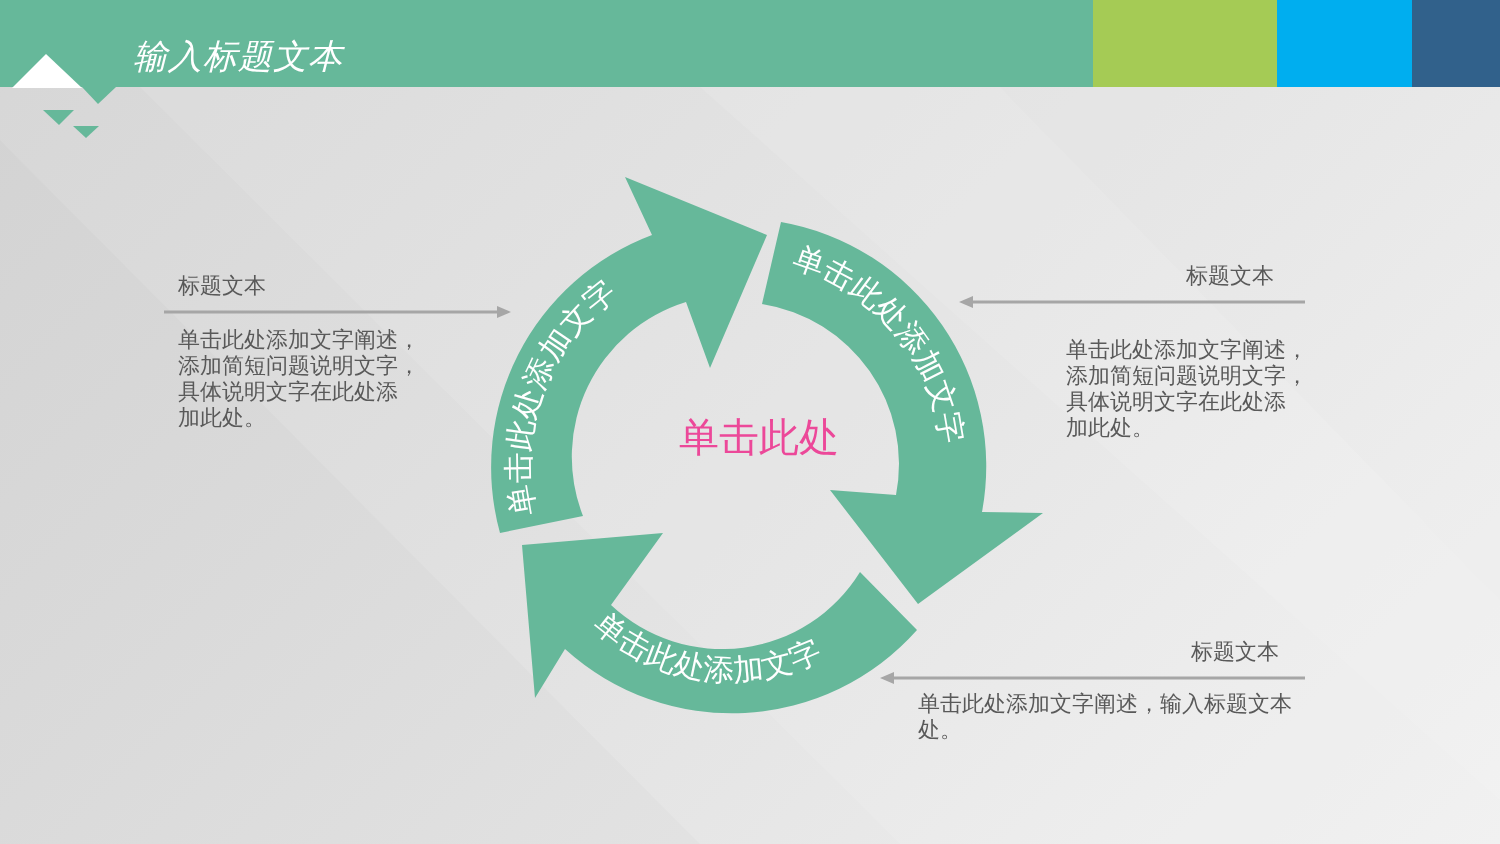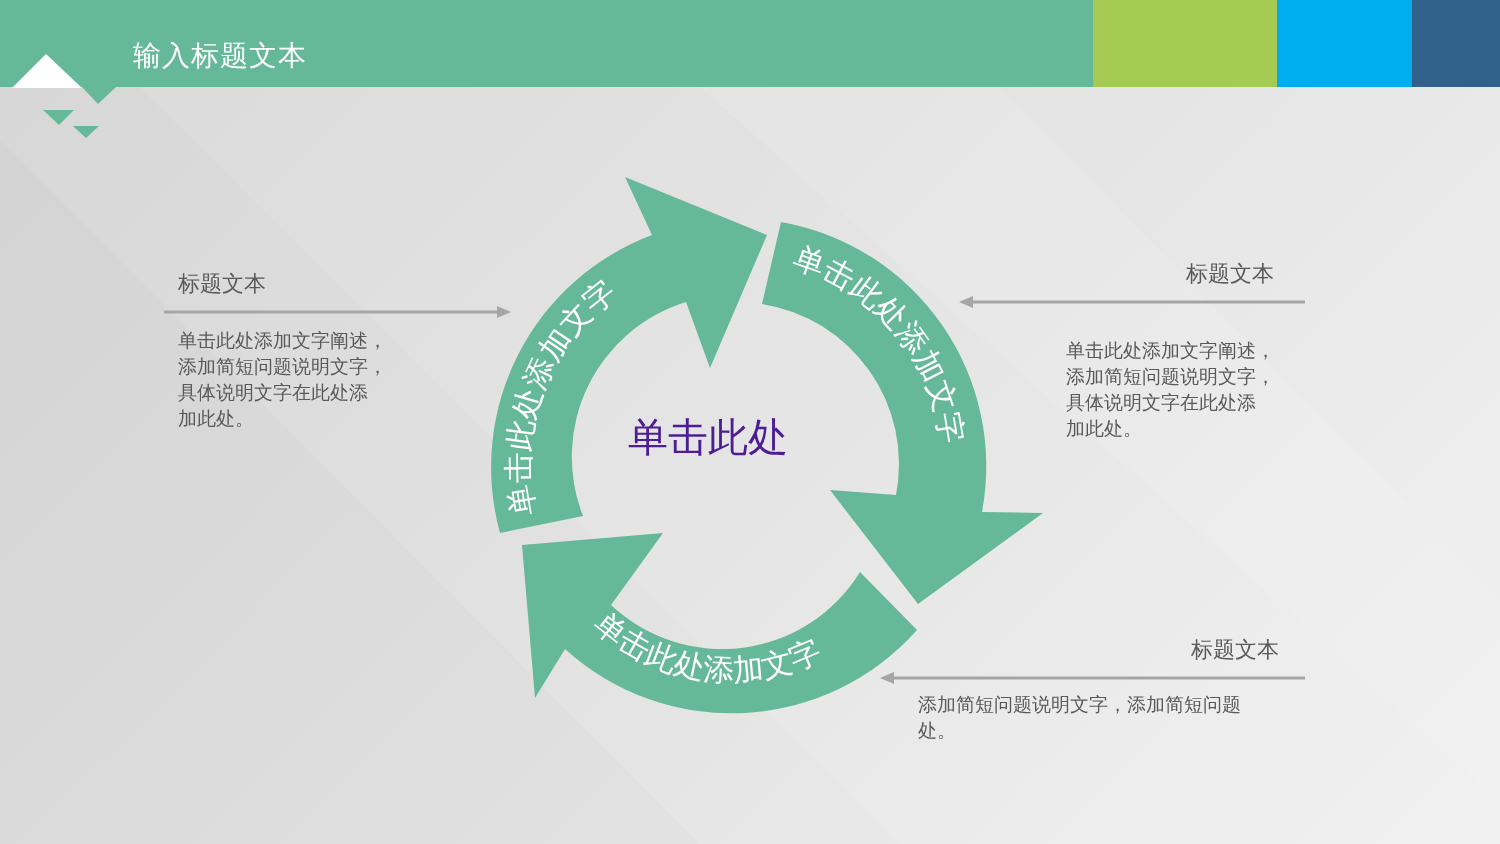--- a/index.html
+++ b/index.html
@@ -8,33 +8,33 @@
     font-family: "DejaVu Sans", "Liberation Sans", sans-serif;
     background: linear-gradient(135deg, #d6d6d6 0%, #dedede 35%, #e6e6e6 65%, #f0f0f0 100%);
   }
   .bg-stripes { position: absolute; inset: 0; pointer-events: none; }
   .header-bar {
     position: absolute; left: 0; top: 0; width: 1093px; height: 87px;
     background: #66b89a;
   }
   .color-block { position: absolute; top: 0; height: 87px; }
   .title {
-    position: absolute; left: 133px; top: 30px; font-size: 28px; color: #ffffff;
-    letter-spacing: 1px; line-height: 52px;
+    position: absolute; left: 133px; top: 30px; font-size: 34px; color: #ffffff;
+    letter-spacing: 1px; line-height: 52px; font-style: italic;
   }
   .deco { position: absolute; left: 0; top: 0; }
   .label-title {
-    position: absolute; font-size: 22px; color: #595959; line-height: 28px; font-family: Liberation Mono, monospace;
+    position: absolute; font-size: 22px; color: #595959; line-height: 28px;
   }
   .desc {
-    position: absolute; font-size: 19px; color: #595959; line-height: 26px;
+    position: absolute; font-size: 22px; color: #595959; line-height: 26px;
   }
   .center-text {
-    position: absolute; left: 628px; top: 412px; width: 230px; text-align: left;
-    font-size: 40px; color: #4c1d95; line-height: 50px;
+    position: absolute; left: 644px; top: 412px; width: 230px; text-align: center;
+    font-size: 40px; color: #ec4899; line-height: 50px;
   }
   svg.cycle { position: absolute; left: 0; top: 0; }
 </style>
 </head>
 <body>
 
 <svg class="bg-stripes" width="1500" height="844">
   <polygon points="0,140 0,844 700,844" fill="#000" opacity="0.015"></polygon>
   <polygon points="140,87 1000,87 1500,600 1500,844 900,844" fill="#fff" opacity="0.10"></polygon>
   <polygon points="700,87 1500,87 1500,800" fill="#fff" opacity="0.10"></polygon>
@@ -115,15 +115,15 @@
 <div class="label-title" style="left:1186px;top:262px;">标题文本</div>
 <div class="desc" style="left:1066px;top:337px;">
   <div>单击此处添加文字阐述，</div>
   <div>添加简短问题说明文字，</div>
   <div>具体说明文字在此处添</div>
   <div>加此处。</div>
 </div>
 
 <div class="label-title" style="left:1191px;top:638px;">标题文本</div>
 <div class="desc" style="left:918px;top:691px;">
-  <div>添加简短问题说明文字，添加简短问题</div>
+  <div>单击此处添加文字阐述，输入标题文本</div>
   <div>处。</div>
 </div>
 
 </body></html>

